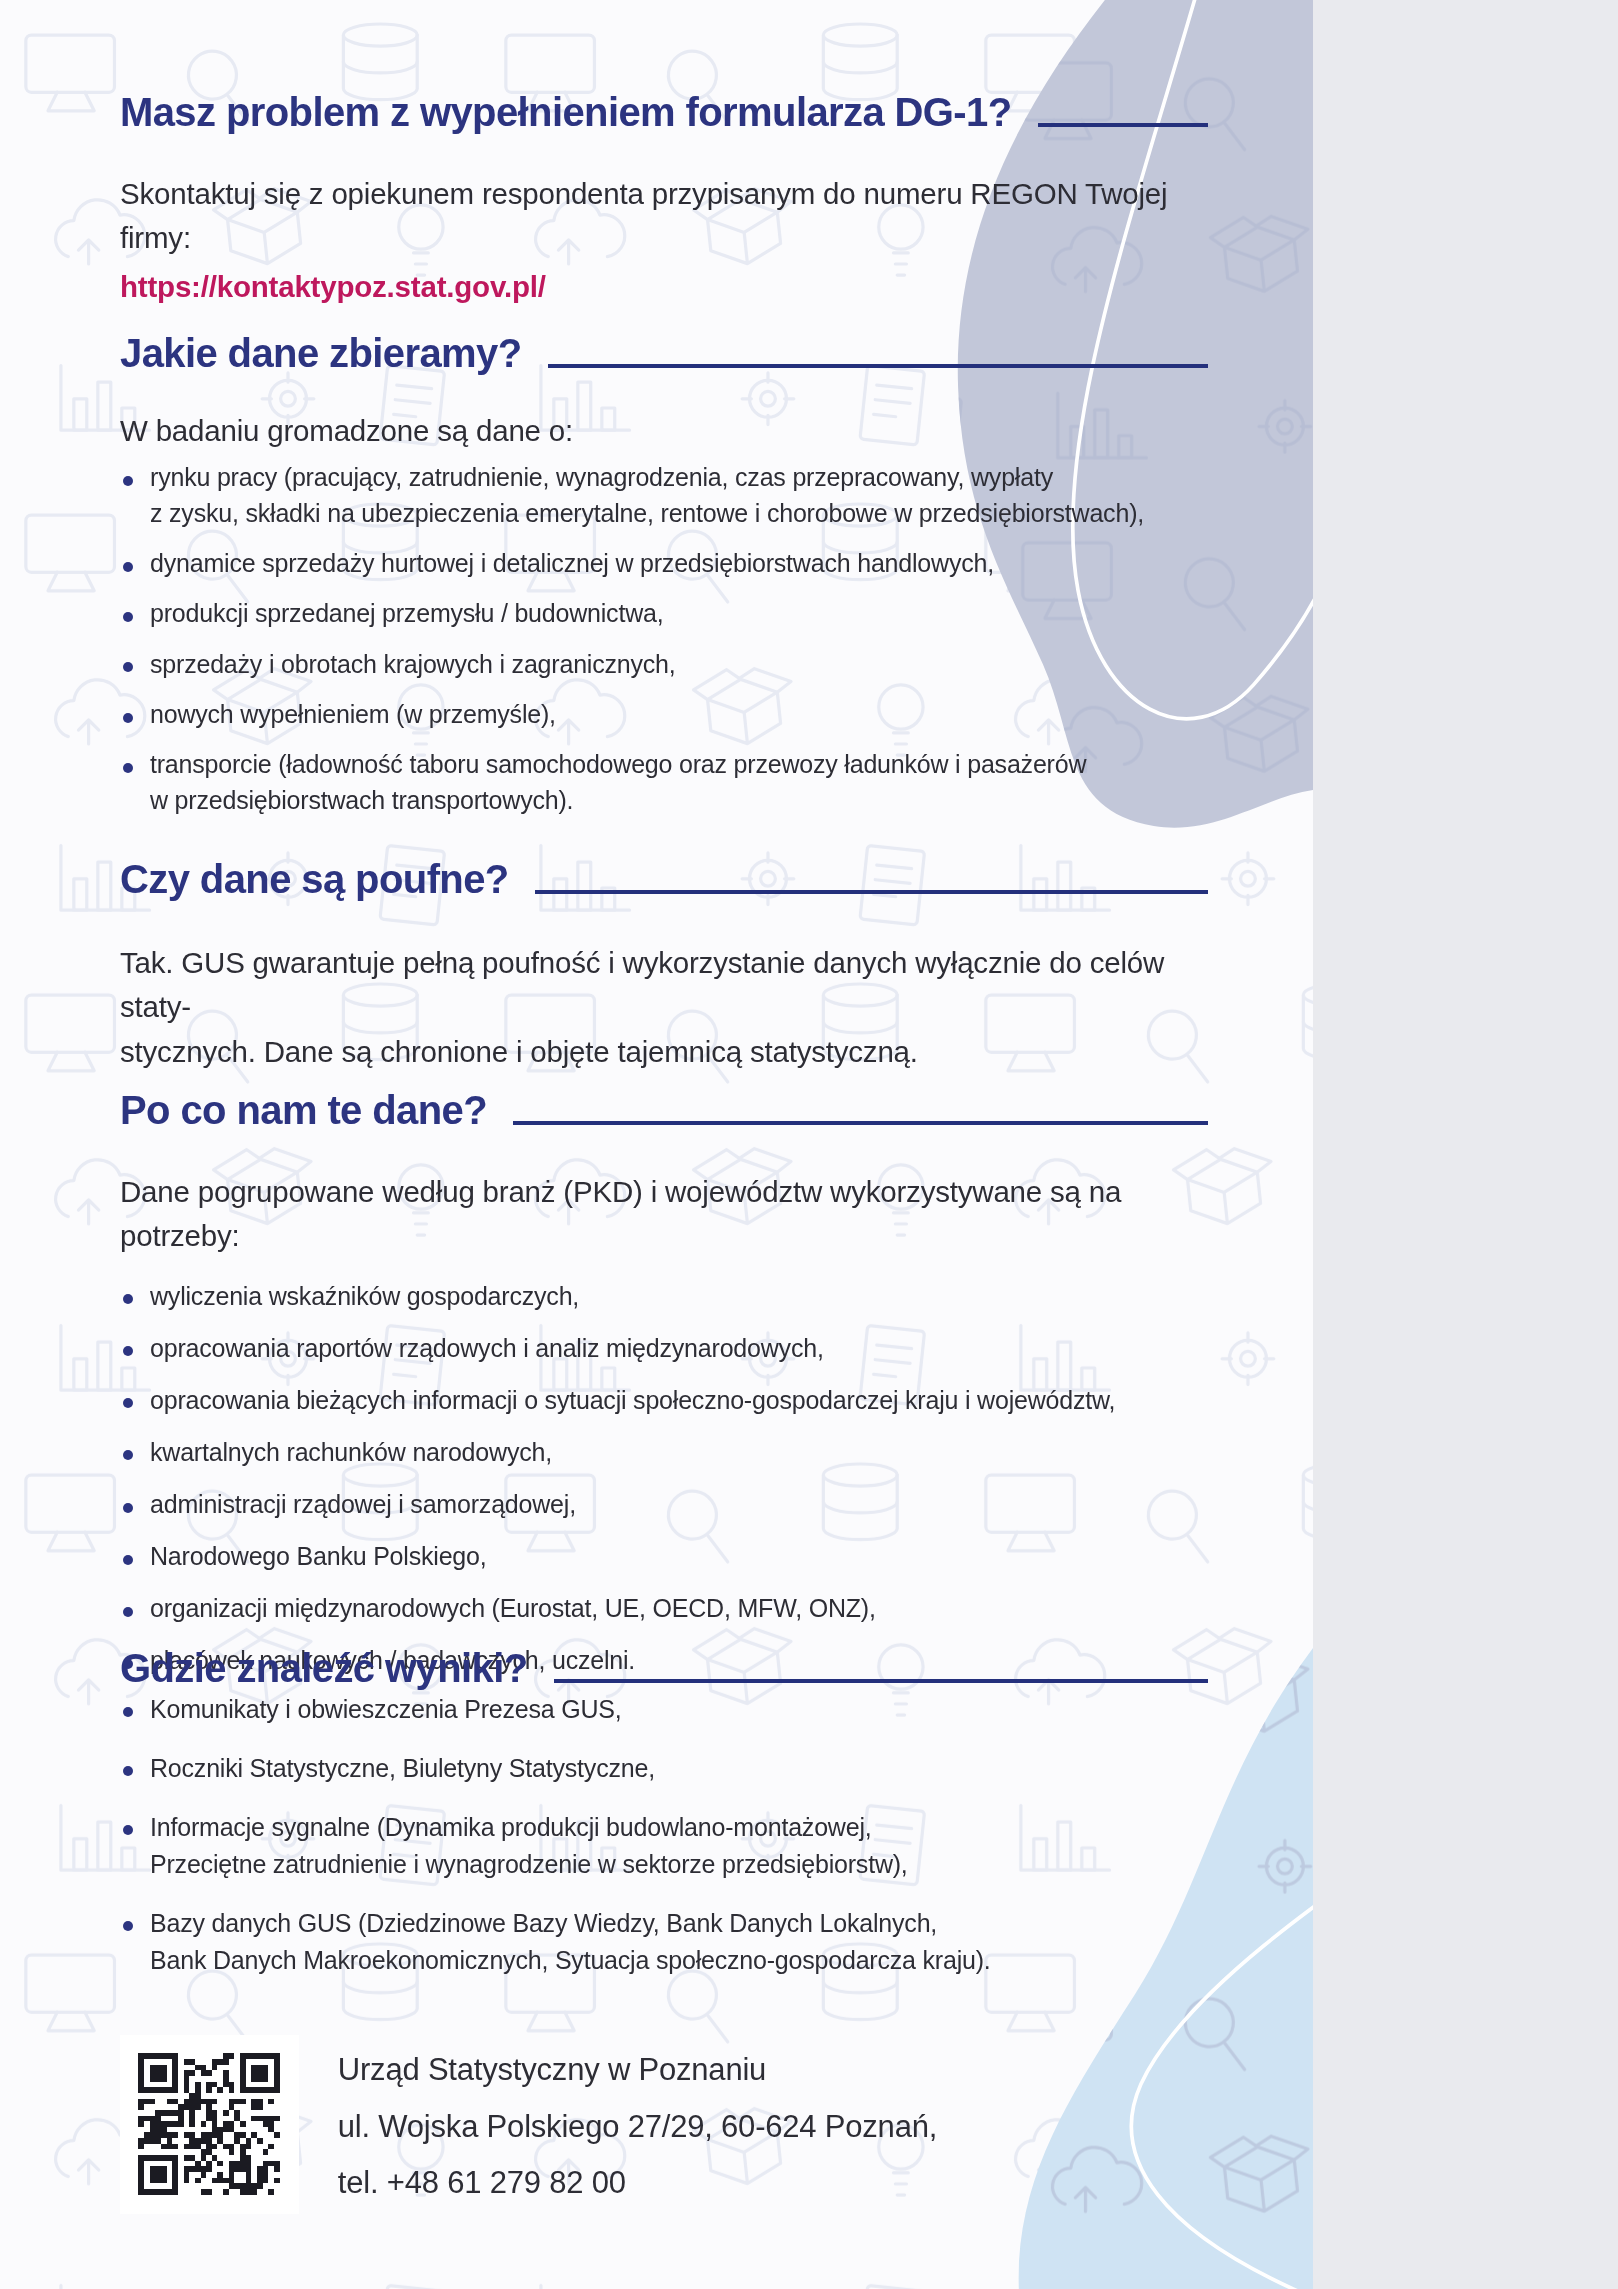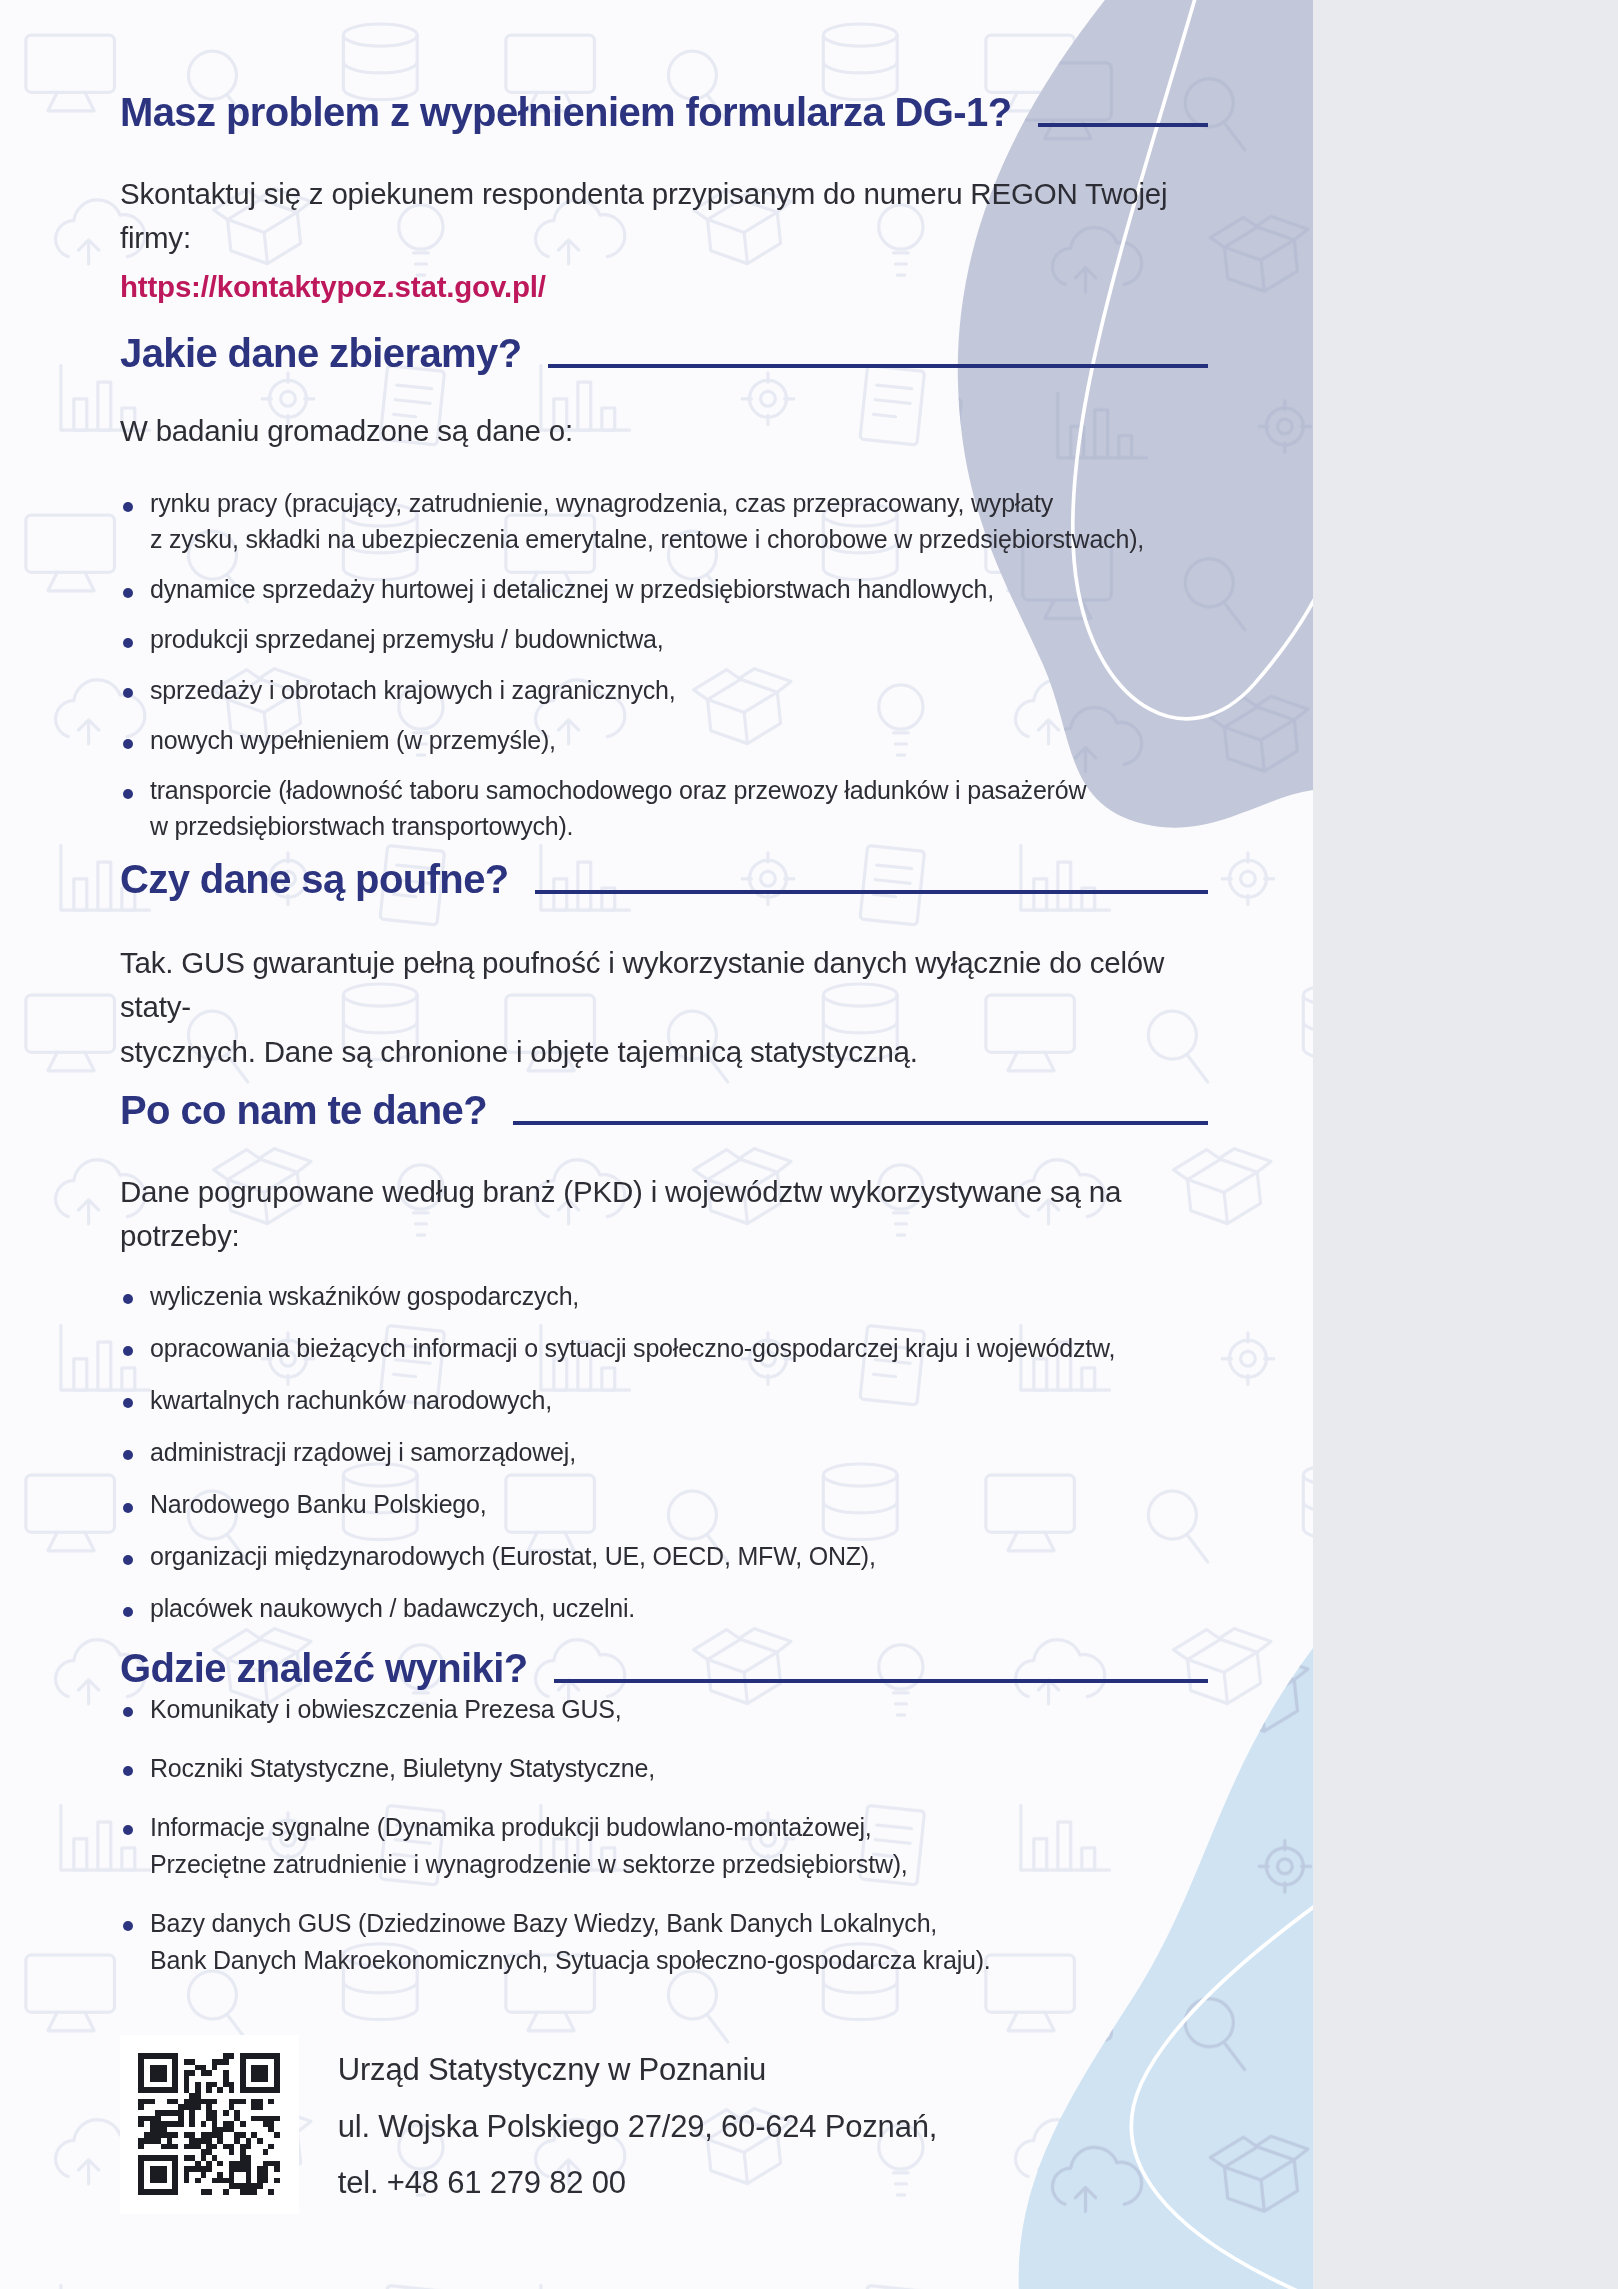--- a/index.html
+++ b/index.html
@@ -39,21 +39,21 @@
     white-space:pre-line;
   }
   .s1 p.body{margin-top:37px;}
   .link{
     display:inline-block;
     margin-top:9.2px;
     font-size:29.5px;font-weight:bold;
     color:#be185d;text-decoration:none;
     letter-spacing:-0.2px;
   }
-  .s2 .intro{margin-top:33px;margin-bottom:33px;}
+  .s2 .intro{margin-top:33px;margin-bottom:7px;}
   .s3 p.body{margin-top:39px;}
   .s4 .intro{margin-top:37px;margin-bottom:20px;}
   .s5 ul{margin-top:39px;}
 
   ul.bullets{
     list-style:none;margin:0;padding:0;
   }
   ul.bullets li{
     position:relative;
     padding-left:30px;
@@ -221,20 +221,21 @@
     </section>
 
     <section class="section s4">
       <div class="h-row">
         <h2>Po co nam te dane?</h2>
         <div class="h-rule"></div>
       </div>
       <p class="intro">Dane pogrupowane według branż (PKD) i województw wykorzystywane są na potrzeby:</p>
       <ul class="bullets">
           <li>wyliczenia wskaźników gospodarczych,</li>
+          <li>opracowania raportów rządowych i analiz międzynarodowych,</li>
           <li>opracowania bieżących informacji o sytuacji społeczno-gospodarczej kraju i województw,</li>
           <li>kwartalnych rachunków narodowych,</li>
           <li>administracji rządowej i samorządowej,</li>
           <li>Narodowego Banku Polskiego,</li>
           <li>organizacji międzynarodowych (Eurostat, UE, OECD, MFW, ONZ),</li>
           <li>placówek naukowych / badawczych, uczelni.</li>
         </ul>
     </section>
 
     <section class="section s5">

